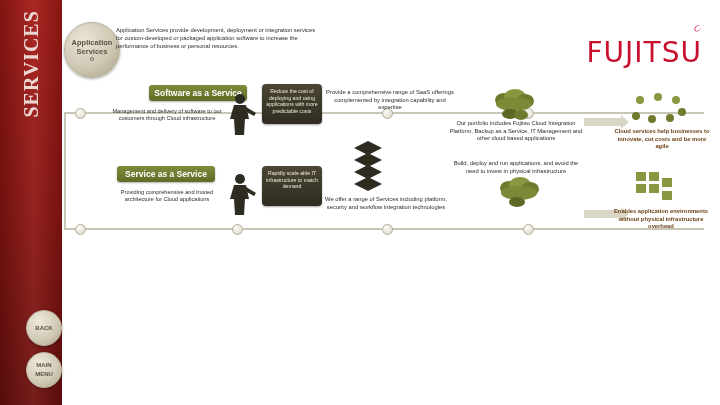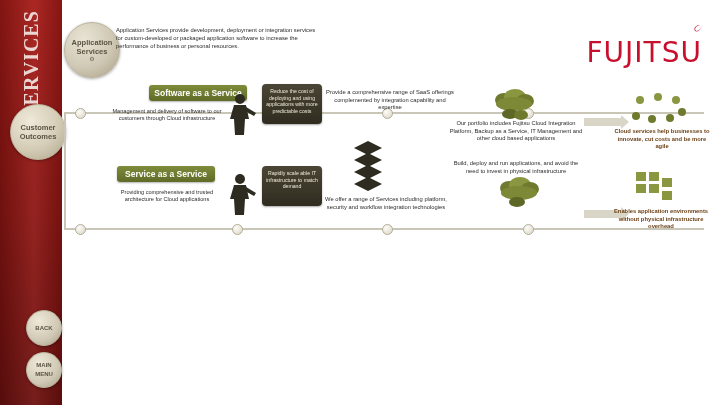--- a/index.html
+++ b/index.html
@@ -102,24 +102,20 @@
     </div>
     <div class="logo-text">FUJITSU</div>
   </div>
 
   <div class="badge badge-app">
     <div class="l1">Application</div>
     <div class="l2">Services</div>
     <div class="sub">⚙</div>
   </div>
 
-  <div class="badge badge-cust">
-    <div class="l1">Customer</div>
-    <div class="l2">Outcomes</div>
-  </div>
 
   <div class="badge badge-back">
     <div class="l1">BACK</div>
   </div>
 
   <div class="badge badge-main">
     <div class="l1">MAIN</div>
     <div class="l2">MENU</div>
   </div>
 

